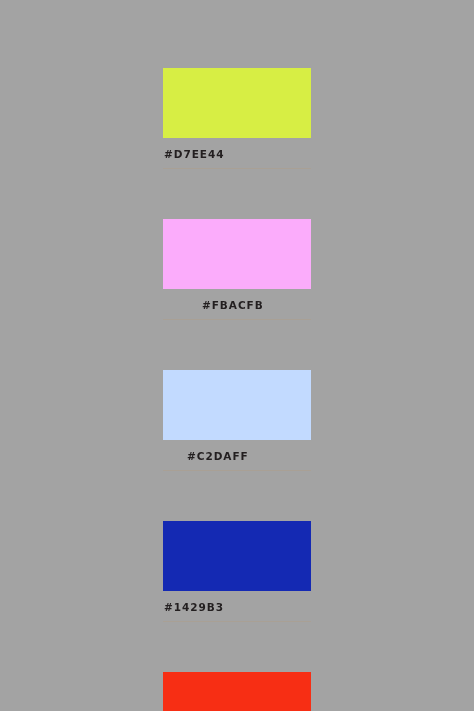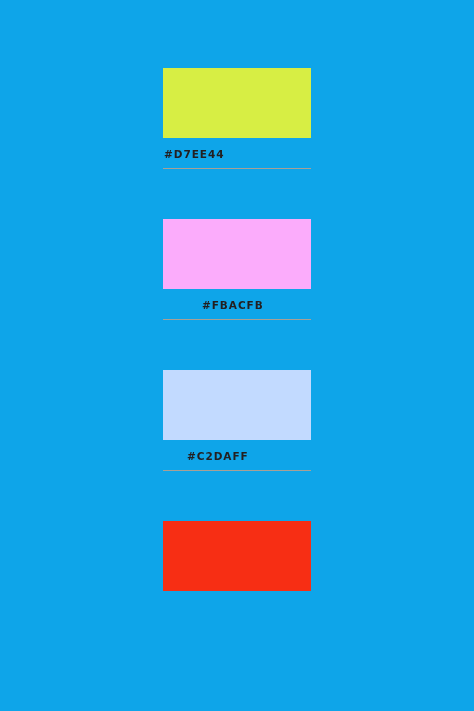--- a/index.html
+++ b/index.html
@@ -61,41 +61,46 @@
     display: block;
     width: 148px;
     height: 1px;
     background: #a9a095;
     margin-top: 7px;
   }
 </style>
 </head>
 <body style="background: rgb(250, 240, 231);">
 
-<div id="palette-page" style="background: #0ea5e9; text-decoration: underline;">
+<div id="palette-page" style="background: #a3a3a3; text-decoration: underline;">
   <div id="swatch-list">
 
     <div class="palette-row">
       <span class="swatch-chip" style="background:#D7EE44;"></span>
       <span class="swatch-label" style="color: rgb(35, 31, 32);">#D7EE44</span>
       <span class="swatch-divider" style="background: rgb(169, 160, 149);"></span>
     </div>
 
     <div class="palette-row">
       <span class="swatch-chip" style="background:#FBACFB;"></span>
       <span class="swatch-label" style="color: rgb(35, 31, 32); margin-left: 39px;">#FBACFB</span>
       <span class="swatch-divider" style="background: rgb(169, 160, 149);"></span>
     </div>
 
     <div class="palette-row">
       <span class="swatch-chip" style="background:#C2DAFF;"></span>
       <span class="swatch-label" style="color: rgb(35, 31, 32); margin-left: 24px;">#C2DAFF</span>
       <span class="swatch-divider" style="background: rgb(169, 160, 149);"></span>
     </div>
 
+    <div class="palette-row">
+      <span class="swatch-chip" style="background:#1429B3;"></span>
+      <span class="swatch-label" style="color: rgb(35, 31, 32);">#1429B3</span>
+      <span class="swatch-divider" style="background: rgb(169, 160, 149);"></span>
+    </div>
 
     <div class="palette-row">
       <span class="swatch-chip" style="background:#F72E14;"></span>
 
     </div>
 
   </div>
 </div>
 
 </body></html>

